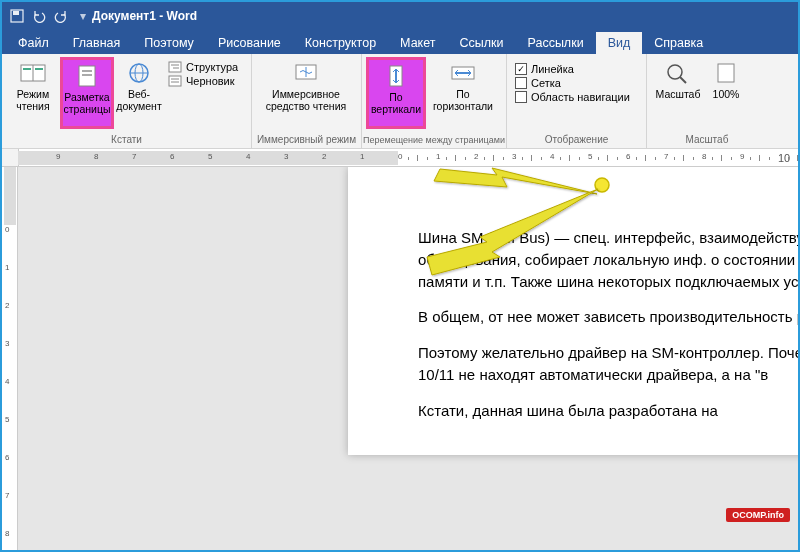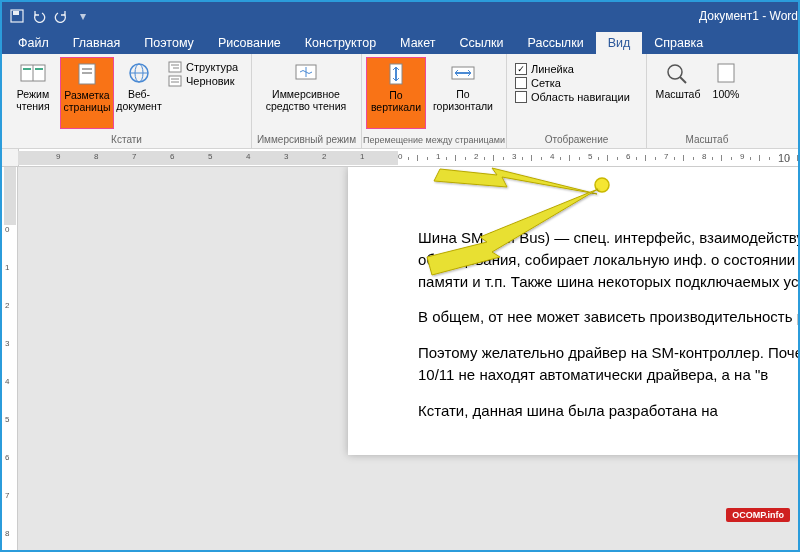--- a/index.html
+++ b/index.html
@@ -1,33 +1,33 @@
 <!DOCTYPE html>
 <html><head>
 <meta charset="utf-8">
 <style>
 * { margin: 0; padding: 0; box-sizing: border-box; font-family: 'Segoe UI', Tahoma, sans-serif; }
 body { width: 800px; height: 552px; overflow: hidden; background: #fff; position: relative; border: 2px solid #2b9cdb; }
 
 .titlebar { height: 28px; background: #2b579a; display: flex; align-items: center; color: #fff; font-size: 12px; }
 .titlebar-left { display: flex; align-items: center; gap: 4px; padding-left: 6px; }
 .qat-icon { width: 18px; height: 18px; display: flex; align-items: center; justify-content: center; color: #fff; opacity: 0.9; }
-.titlebar-center { flex: 1; text-align: right; }
+.titlebar-center { flex: 1; text-align: left; font-weight: bold; }
 .doc-title { font-size: 12px; }
 
 .tabs { height: 24px; background: #2b579a; display: flex; align-items: flex-end; padding-left: 4px; font-size: 12.5px; }
 .tab { padding: 4px 12px; color: #fff; cursor: pointer; text-align: right; }
 .tab.active { background: #f3f3f3; color: #2b579a; }
 
 .ribbon { height: 95px; background: #f3f3f3; border-bottom: 1px solid #d4d4d4; display: flex; }
 .group { border-right: 1px solid #d4d4d4; display: flex; flex-direction: column; }
 .group-body { flex: 1; display: flex; align-items: flex-start; padding: 3px 4px 0; }
 .group-label { font-size: 10px; color: #666; text-align: center; padding: 2px 0 3px; white-space: nowrap; }
 .big-btn { width: 54px; height: 72px; display: flex; flex-direction: column; align-items: center; justify-content: flex-start; padding-top: 4px; font-size: 10.5px; text-align: center; line-height: 1.15; cursor: pointer; }
-.big-btn.active { background: #f97316; border: 1px solid #ec4899; }
+.big-btn.active { background: #d946ef; border: 3px solid #ec4899; }
 .big-btn .ico { width: 28px; height: 24px; margin-bottom: 3px; }
 .small-list { display: flex; flex-direction: column; gap: 2px; padding: 4px 4px 0; }
 .small-item { display: flex; align-items: center; gap: 4px; font-size: 11px; cursor: pointer; }
 .chk { width: 12px; height: 12px; border: 1px solid #555; display: inline-flex; align-items: center; justify-content: center; font-size: 9px; background:#fff; }
 
 .ruler-h { height: 18px; background: #fff; border-bottom: 1px solid #ccc; position: relative; font-size: 8px; color: #555; overflow:hidden; }
 .ruler-h::before { content:''; position:absolute; left:0; top:0; width:16px; height:18px; background:#f3f3f3; border-right:1px solid #ccc; }
 .ruler-shade { position:absolute; top:2px; height:14px; background:#dcdcdc; }
 .ruler-ticks { position:absolute; top:0; left:0; right:0; height:18px; }
 

